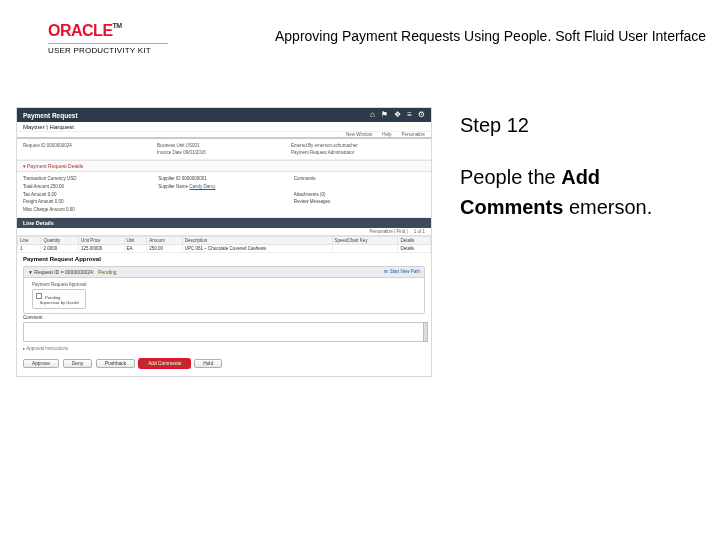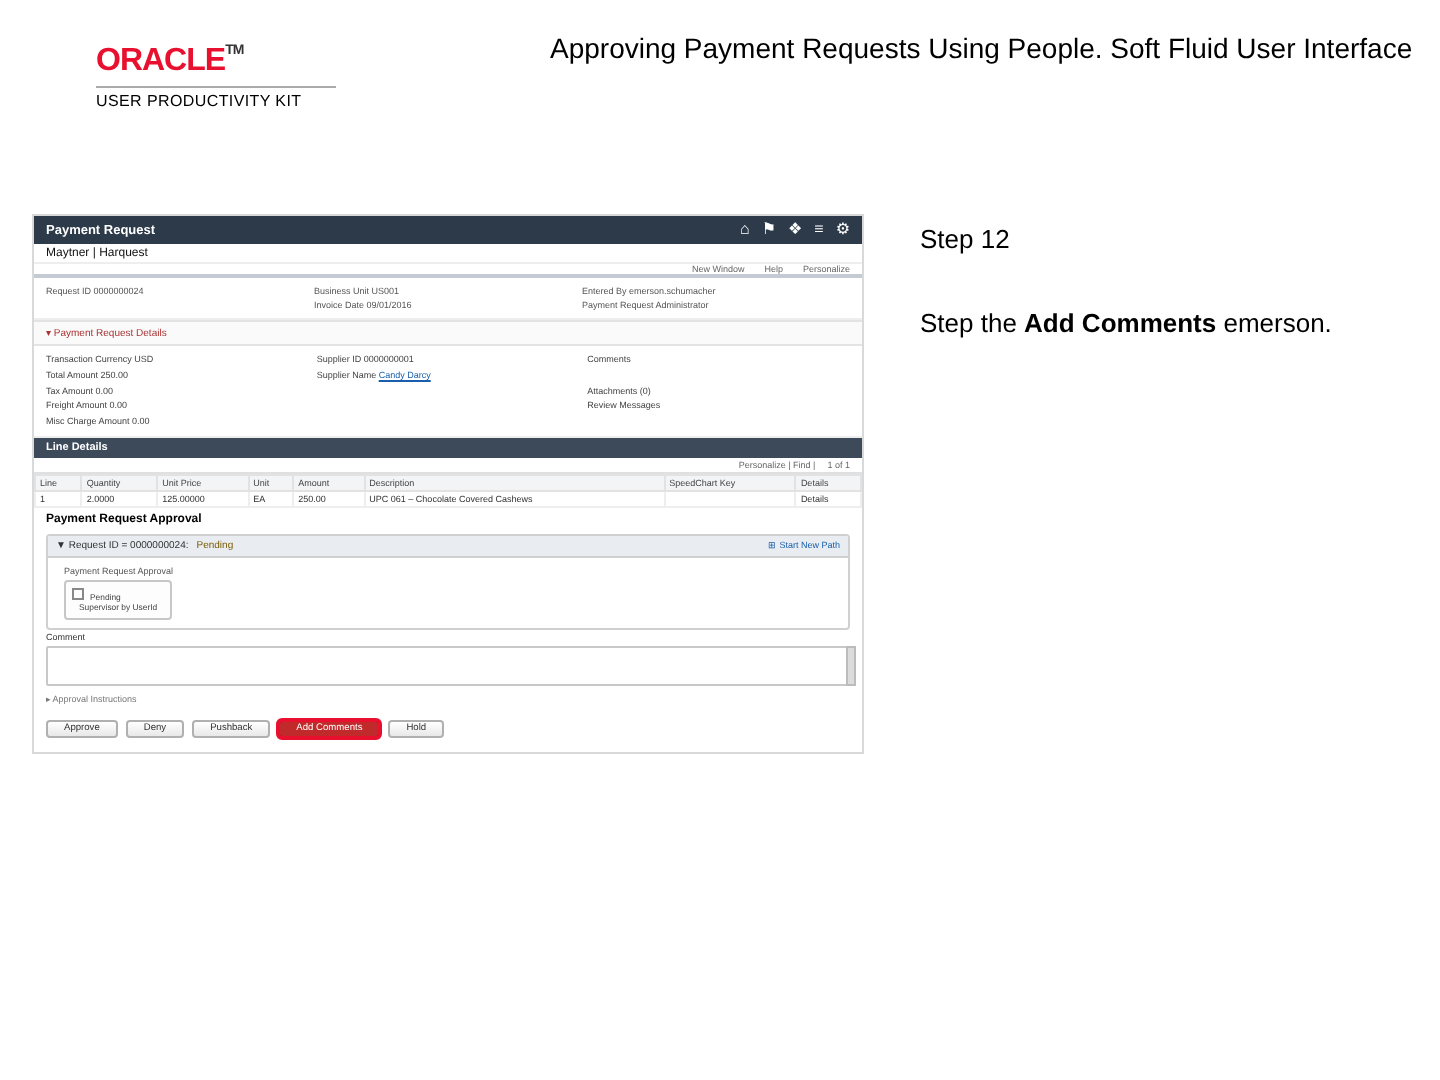--- a/index.html
+++ b/index.html
@@ -3,21 +3,21 @@
 <meta charset="utf-8">
 <style>
   *{box-sizing:border-box;margin:0;padding:0}
   body{width:720px;height:540px;background:#fff;font-family:Arial,Helvetica,sans-serif;color:#000;position:relative}
   
   .brand{position:absolute;left:48px;top:22px}
   .brand-logo{color:#e8102e;font-weight:bold;font-size:16px;letter-spacing:-0.5px}
   .brand-tm{font-size:7px;vertical-align:top;color:#333}
   .brand-line{width:120px;height:1px;background:#aaa;margin:3px 0 2px}
   .brand-sub{font-size:8px;color:#000;letter-spacing:0.2px}
-  .page-title{position:absolute;left:275px;top:16px;font-size:14px;color:#000}
+  .page-title{position:absolute;left:275px;top:28px;font-size:14px;color:#000}
   
   .shot{position:absolute;left:16px;top:107px;width:416px;height:270px;border:1px solid #d9d9d9;background:#fff;font-size:5px;color:#333}
   .shot-topbar{height:14px;background:#2d3a4a;display:flex;align-items:center;justify-content:space-between;padding:0 6px}
   .shot-title{color:#fff;font-weight:bold;font-size:6.5px}
   .shot-icons{display:flex;gap:6px}
   .shot-icons span{color:#fff;font-size:8px;line-height:1}
   .crumbs{padding:2px 6px 1px;font-size:6px;color:#111;border-bottom:1px solid #eee}
   .subcrumb{display:flex;justify-content:flex-end;gap:10px;padding:0 6px;font-size:4.5px;color:#666;border-bottom:2px solid #c4cbd4}
   .subcrumb .left{margin-right:auto}
   .meta{display:flex;padding:3px 6px;border-bottom:1px solid #eee}
@@ -41,37 +41,37 @@
   .appr-step .chk{display:inline-block;width:6px;height:6px;border:1px solid #888;margin-right:3px}
   .btnrow{display:flex;gap:4px;padding:4px 6px;align-items:center}
   .btnrow .lbl{font-size:4.5px;color:#777;margin-right:2px}
   .pbtn{border:1px solid #b0b0b0;background:linear-gradient(#fff,#e8e8e8);border-radius:2px;font-size:4.8px;color:#333;padding:1px 8px}
   .pbtn.red{background:#c02a2a;border-color:#8a1a1a;color:#fff}
   .comment-box{margin:2px 6px 0;border:1px solid #c8c8c8;height:20px;border-radius:1px;position:relative}
   .comment-box::after{content:"";position:absolute;right:-4px;top:-1px;bottom:-1px;width:3px;background:#dcdcdc;border:1px solid #bcbcbc}
   .comment-lbl{font-size:4.5px;color:#333;margin:1px 0 0 6px}
   .highlight{outline:2px solid #e8102e;outline-offset:-1px}
   
-  .instr{position:absolute;left:460px;top:110px;width:240px;font-size:13px;color:#000;line-height:1.5}
+  .instr{position:absolute;left:460px;top:110px;width:240px;font-size:20px;color:#000;line-height:1.5}
   .instr p{margin-bottom:22px}
 </style>
 </head>
 <body>
 
 <div class="brand">
   <div class="brand-logo"><span>ORACLE</span><span class="brand-tm">TM</span></div>
   <div class="brand-line"></div>
   <div class="brand-sub">USER PRODUCTIVITY KIT</div>
 </div>
 
 <div class="page-title">Approving Payment Requests Using People. Soft Fluid User Interface</div>
 
 <div class="instr">
   <p>Step 12</p>
-  <p><span>Step the </span><b>Add Comments</b><span> emerson.</span></p>
+  <p><span>People the </span><b>Add Comments</b><span> emerson.</span></p>
 </div>
 
 <div class="shot">
   <div class="shot-topbar">
     <span class="shot-title">Payment Request</span>
     <span class="shot-icons">
       <span>⌂</span>
       <span>⚑</span>
       <span>❖</span>
       <span>≡</span>

